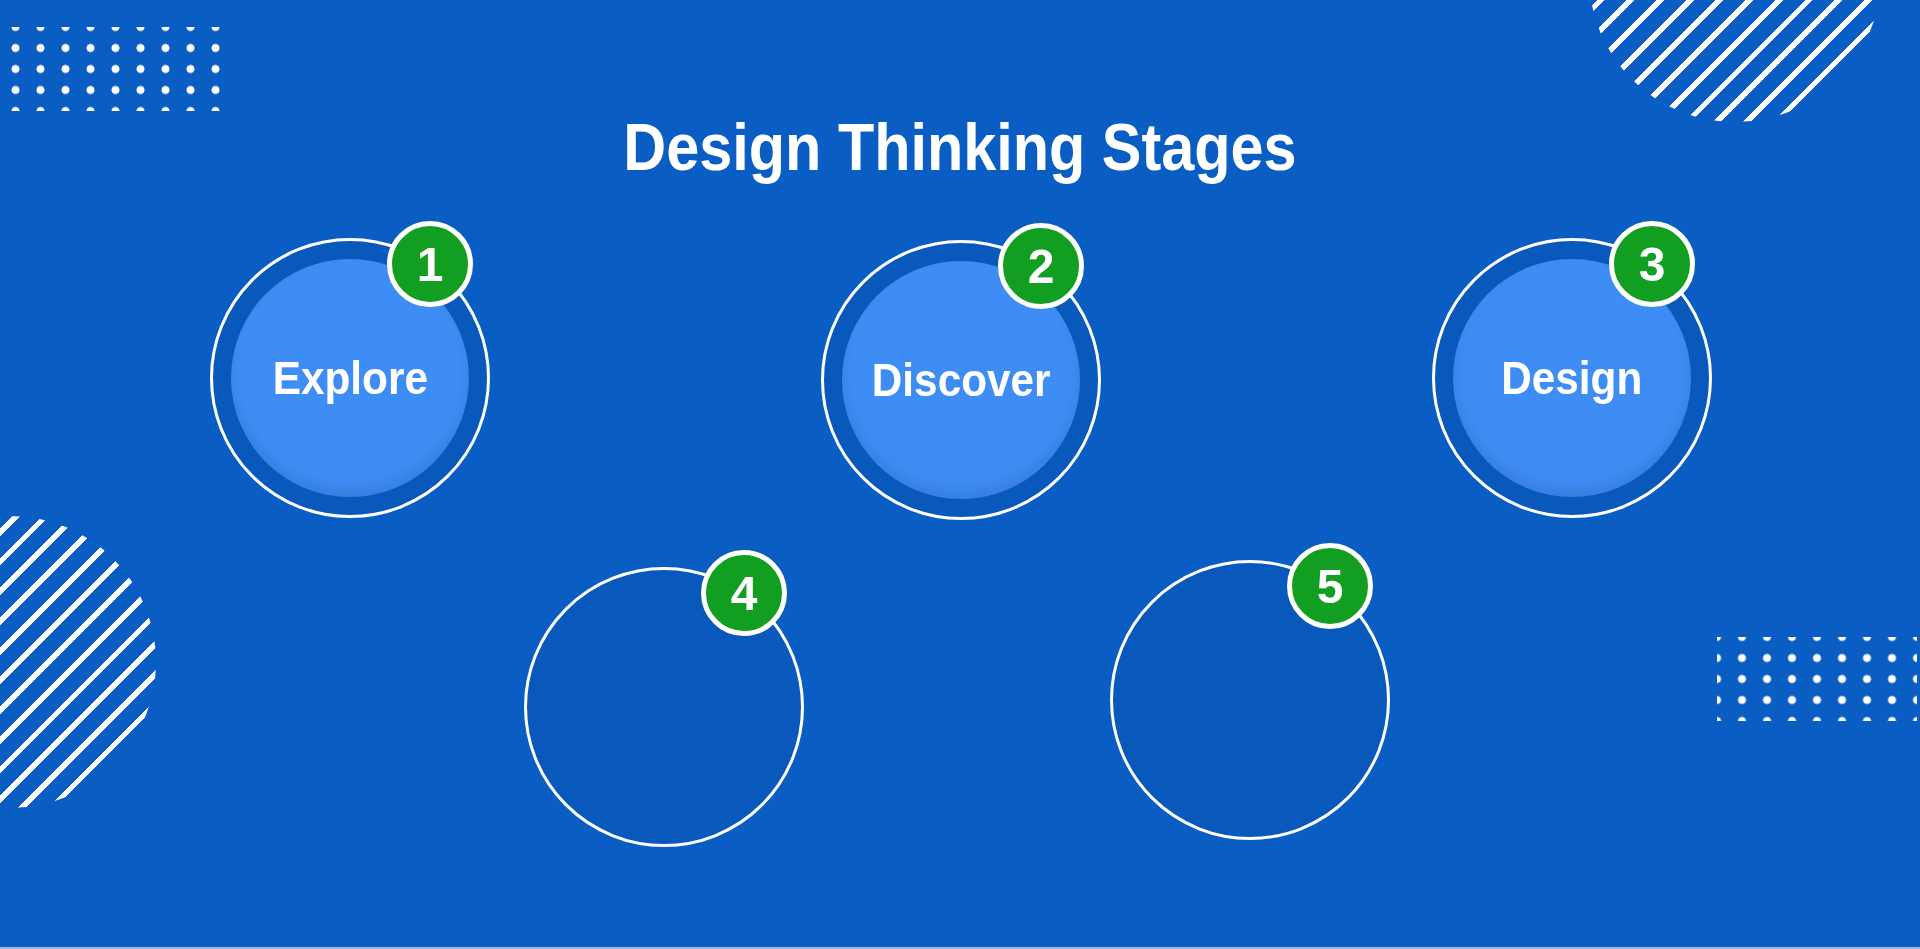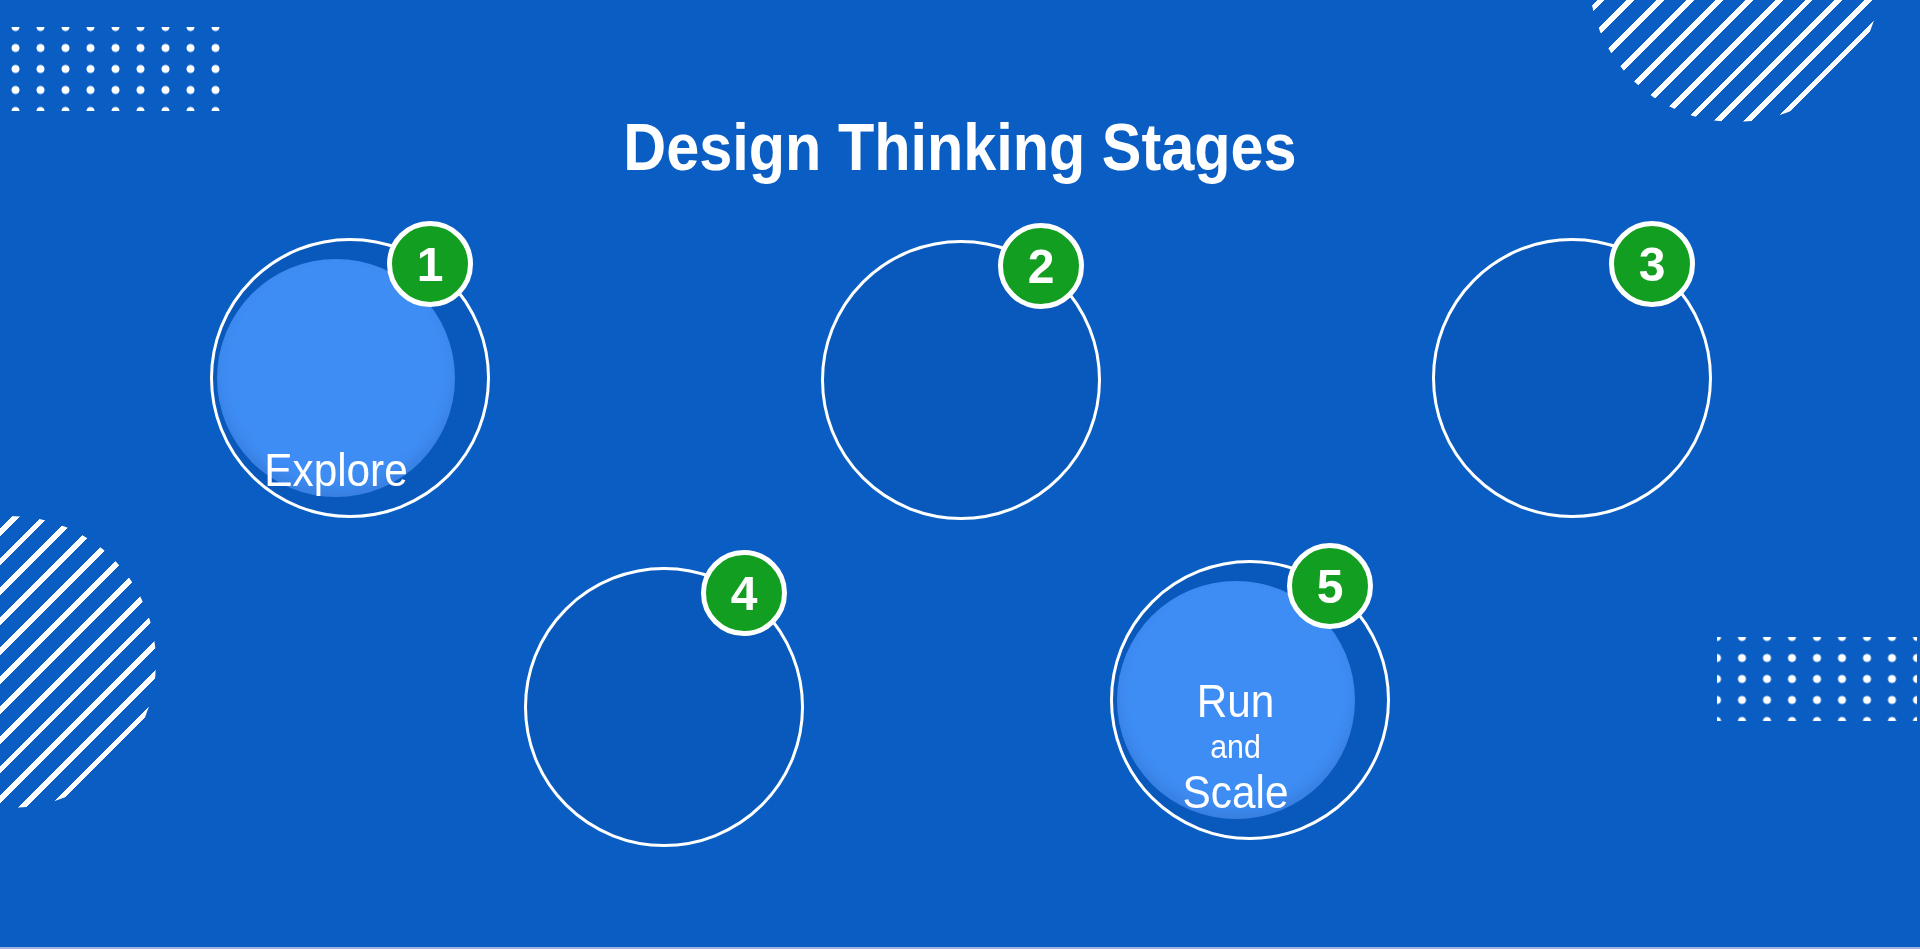--- a/index.html
+++ b/index.html
@@ -18,24 +18,24 @@
   }
 
   
   .stage{position:absolute;width:280px;height:280px;}
   .stage .ring{
     position:absolute;inset:0;border-radius:50%;
     border:3px solid #ffffff;box-sizing:border-box;
     background:var(--gap,#0958BC);
   }
   .stage .inner{
-    position:absolute;left:7px;top:21px;width:238px;height:238px;border-radius:50%;
+    position:absolute;left:21px;top:21px;width:238px;height:238px;border-radius:50%;
     background:var(--fill,#3E8DF5);
     box-shadow:inset 0 -8px 14px rgba(0,0,40,.10);
-    display:flex;align-items:center;justify-content:flex-end;flex-direction:column;
+    display:flex;align-items:center;justify-content:center;flex-direction:column;font-weight:bold;
   }
   .stage .label{
     color:#fff;font-size:46px;line-height:1.15;text-align:center;
     transform:scaleX(.92);
   }
   .stage .label .small{font-size:33px;display:block;}
   .stage .label span{display:block;}
   .badge{
     position:absolute;left:177px;top:-17px;width:86px;height:86px;box-sizing:border-box;
     border-radius:50%;border:5px solid #ffffff;background:var(--green,#129E20);
@@ -82,38 +82,37 @@
 <div class="stage s1">
   <div class="ring"></div>
   <div class="inner">
     <div class="label">Explore</div>
   </div>
   <div class="badge">1</div>
 </div>
 
 <div class="stage s2">
   <div class="ring"></div>
+  <div class="inner">
+    <div class="label">Discover</div>
+  </div>
   <div class="badge">2</div>
 </div>
 
 <div class="stage s3">
   <div class="ring"></div>
+  <div class="inner">
+    <div class="label">Design</div>
+  </div>
   <div class="badge">3</div>
 </div>
 
 <div class="stage s4">
   <div class="ring"></div>
   <div class="badge">4</div>
 </div>
 
 <div class="stage s5">
   <div class="ring"></div>
-  <div class="inner">
-    <div class="label">
-      <span>Run</span>
-      <span class="small">and</span>
-      <span>Scale</span>
-    </div>
-  </div>
   <div class="badge">5</div>
 </div>
 
 <div class="bottom-line"></div>
 
 </body></html>

